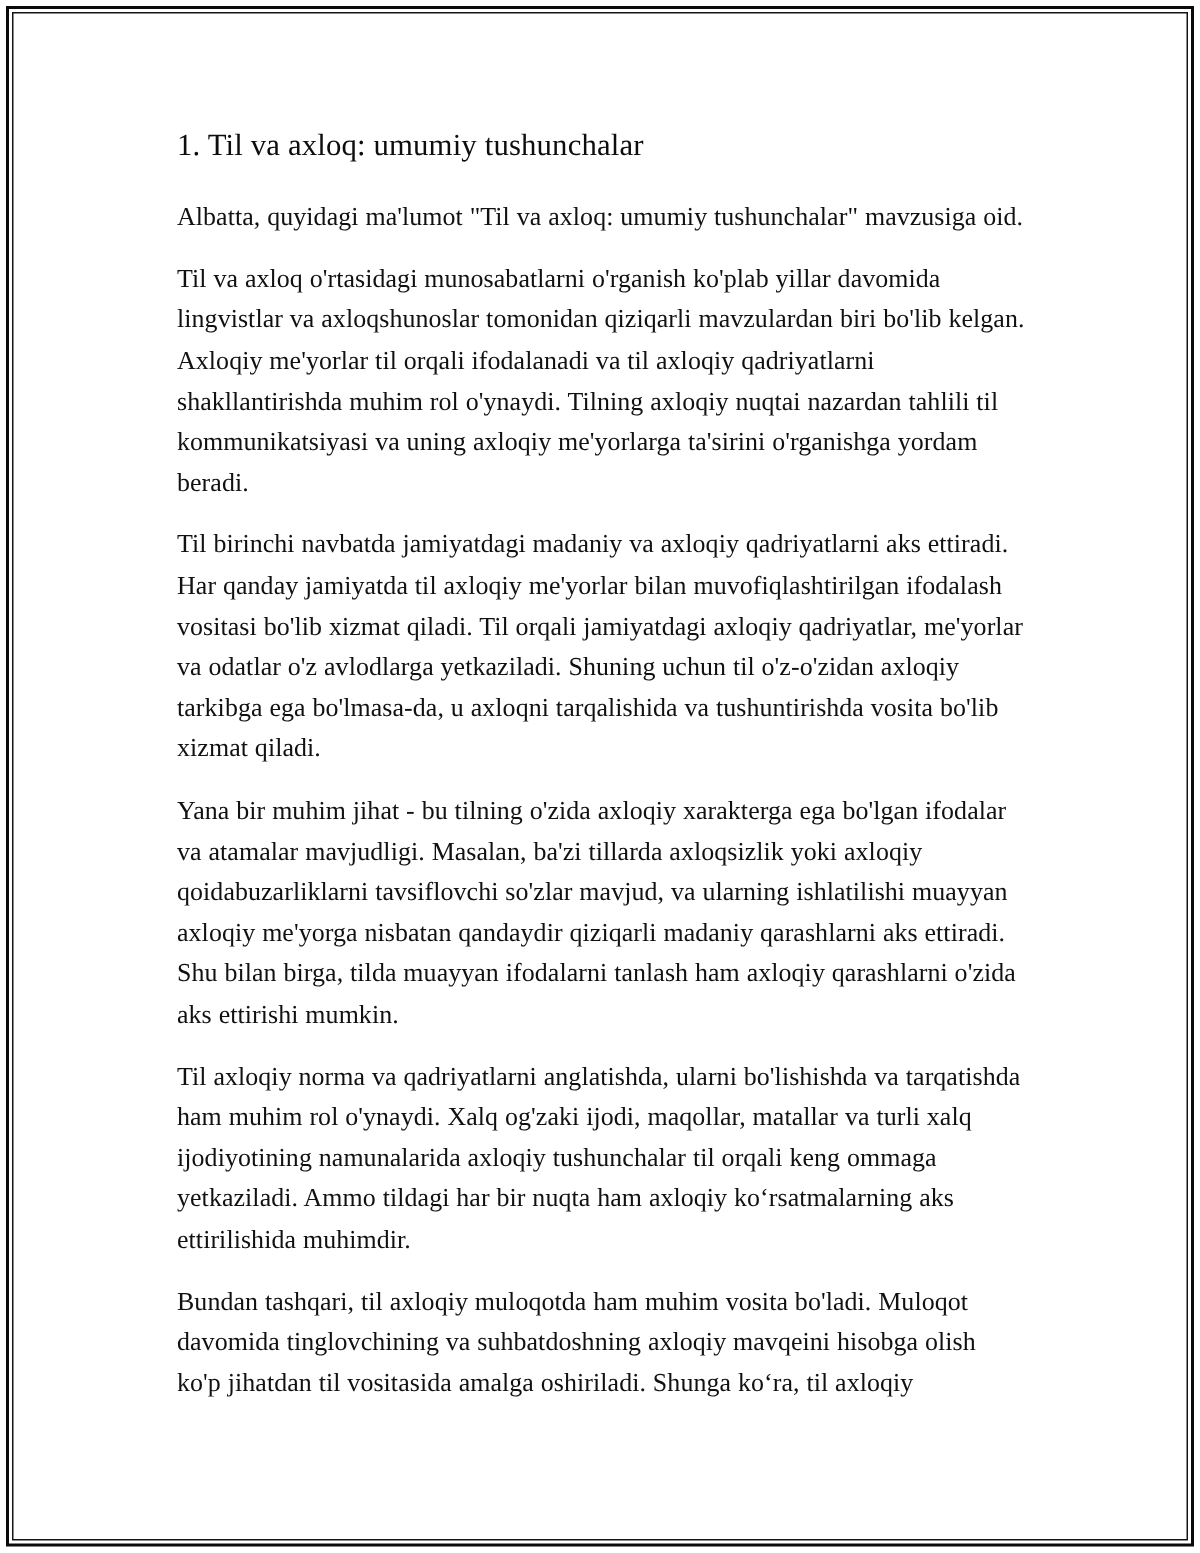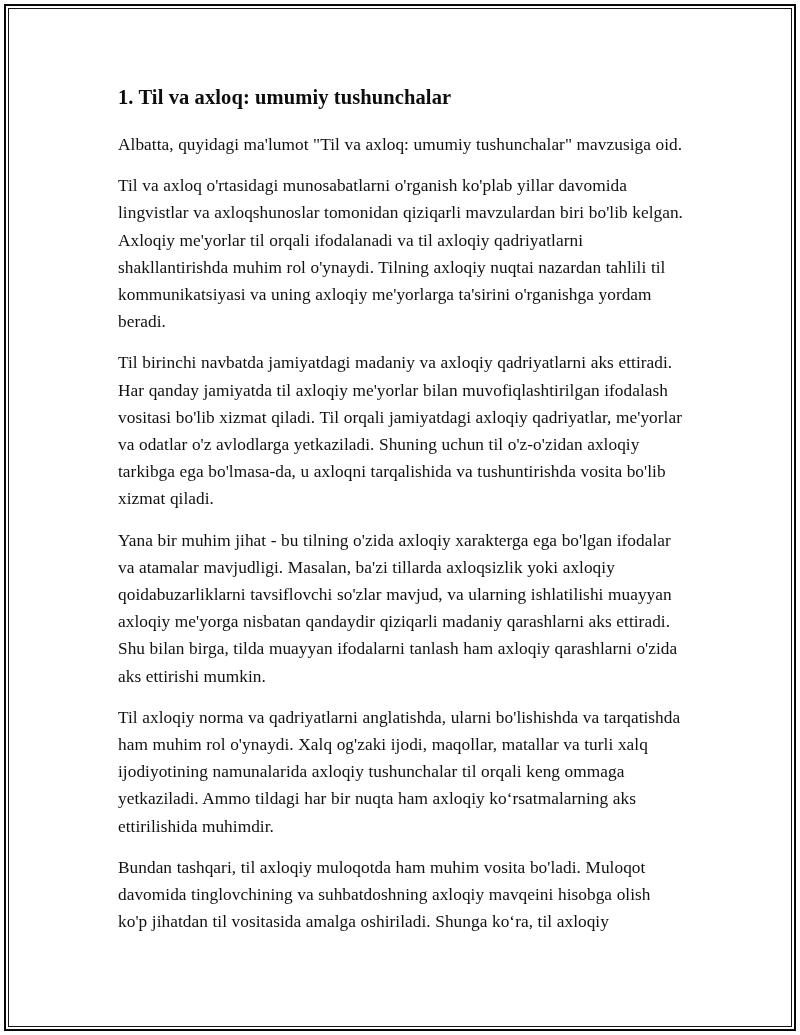--- a/index.html
+++ b/index.html
@@ -43,21 +43,21 @@
   .content {
     position: absolute;
     left: 118px;
     top: 84px;
     width: 566px;
     box-sizing: border-box;
   }
 
   .doc-heading {
     font-family: "Liberation Serif", "DejaVu Serif", serif;
-    font-weight: bold;
+    font-weight: normal;
     font-size: 20.5px;
     line-height: 26px;
     color: #0d0d0d;
     margin: 0 0 21px 0;
     letter-spacing: 0.1px;
   }
 
   .doc-paragraph {
     font-family: "Liberation Serif", "DejaVu Serif", serif;
     font-size: 17.3px;

